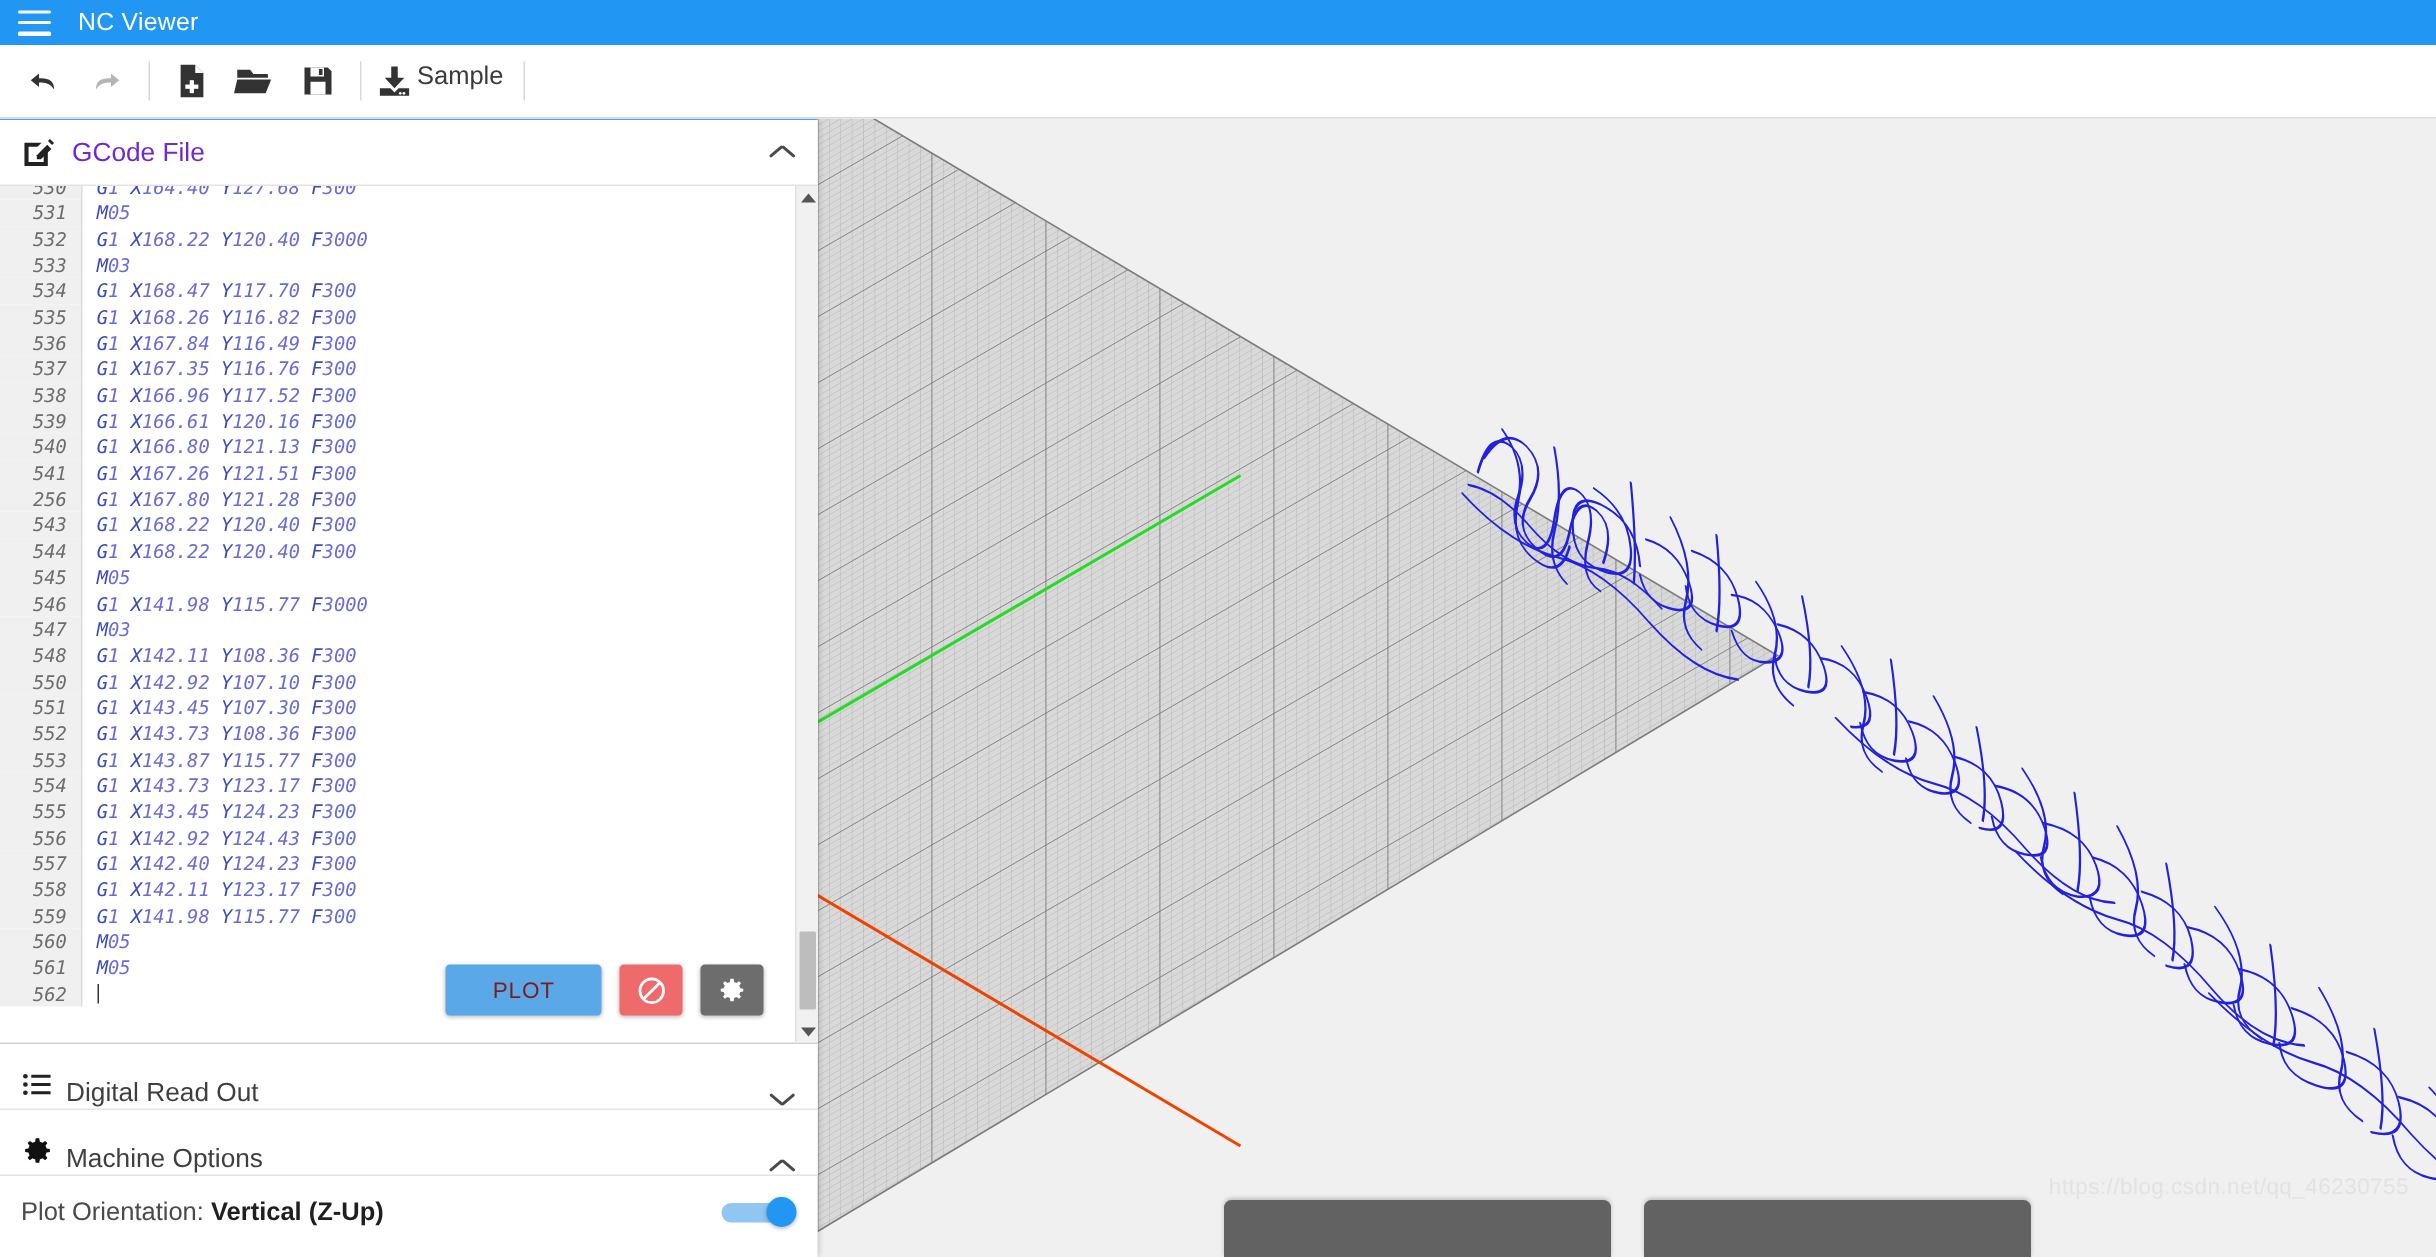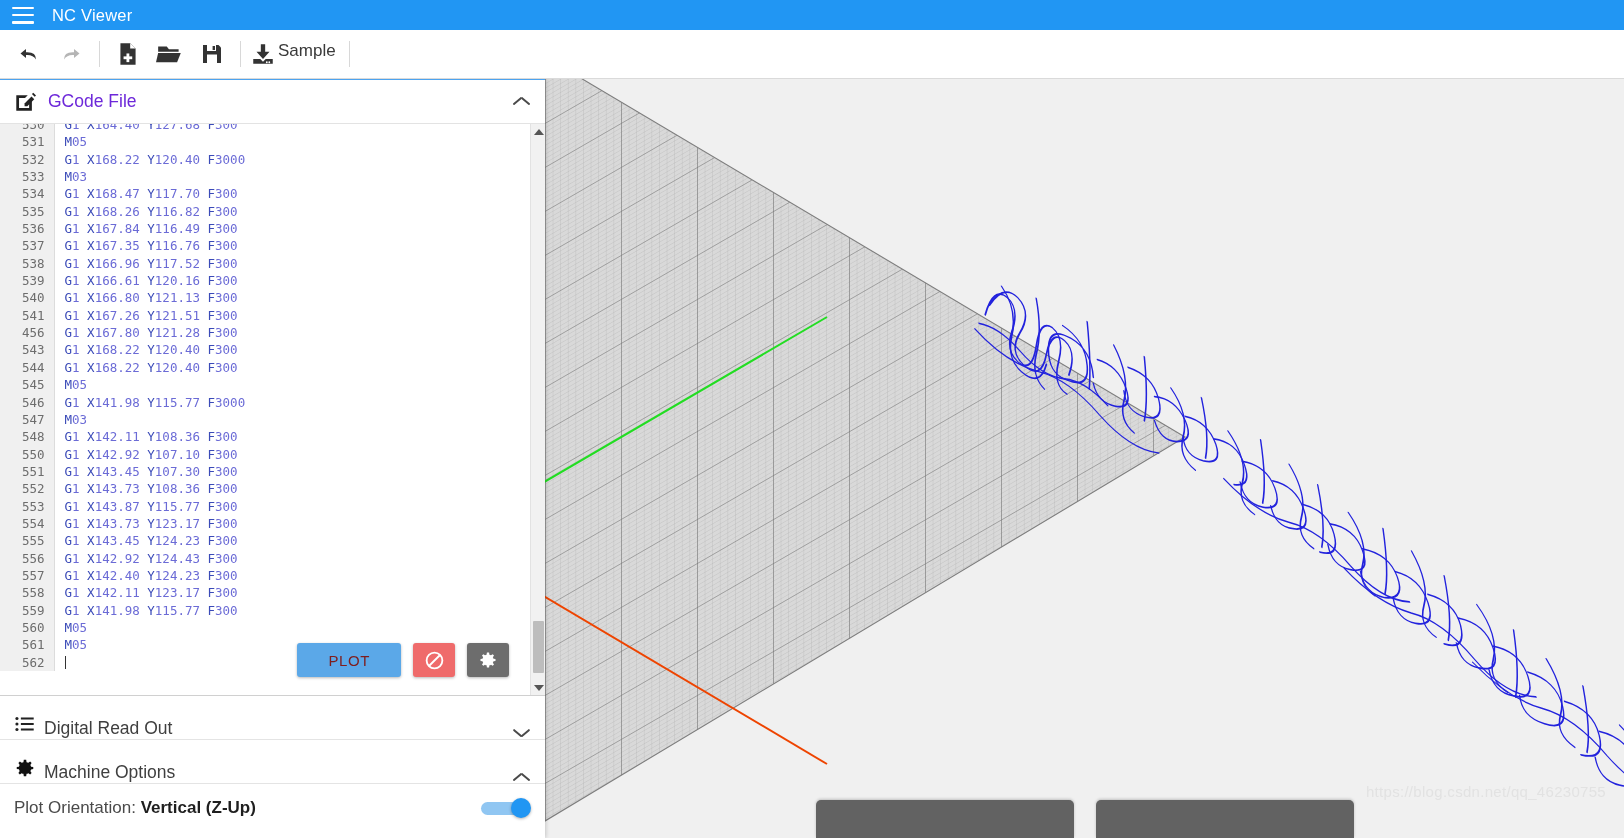--- a/index.html
+++ b/index.html
@@ -58,21 +58,21 @@
   .chev.up::before  { left:-1px; transform: rotate(-40deg); }
   .chev.up::after   { left:7px;  transform: rotate(40deg); }
   .chev.down::before{ left:-1px; transform: rotate(40deg); }
   .chev.down::after { left:7px;  transform: rotate(-40deg); }
 
   
   .editor-wrap {
     position: relative; height: 572px; background: #fff; overflow: hidden;
     border-bottom: 1px solid #d0d0d0;
   }
-  .editor-scroll { position: absolute; inset: 0 14px 0 0; overflow: hidden; }
+  .editor-scroll { position: absolute; inset: 0 14px 0 0; overflow: hidden; font-style: italic; }
   .code-table { width: 100%; border-collapse: collapse;
     font-family: "DejaVu Sans Mono", monospace; font-size: 12.5px; line-height: 17.35px; }
   .code-table tr td { padding: 0; vertical-align: top; white-space: pre; }
   .ln {
     width: 54px; text-align: right; padding-right: 9px !important;
     background: #f0f0f0; color: #6d6d6d; border-right: 1px solid #dcdcdc;
     user-select: none;
   }
   .code { padding-left: 10px !important; color: #3b4bb8; }
   .code .num{ color: #6b6bd6; }
@@ -272,21 +272,21 @@
                 </tr>
                 <tr>
                   <td class="ln">540</td>
                   <td class="code">G<span class="num">1</span> X<span class="num">166.80</span> Y<span class="num">121.13</span> F<span class="num">300</span></td>
                 </tr>
                 <tr>
                   <td class="ln">541</td>
                   <td class="code">G<span class="num">1</span> X<span class="num">167.26</span> Y<span class="num">121.51</span> F<span class="num">300</span></td>
                 </tr>
                 <tr>
-                  <td class="ln">456</td>
+                  <td class="ln">256</td>
                   <td class="code">G<span class="num">1</span> X<span class="num">167.80</span> Y<span class="num">121.28</span> F<span class="num">300</span></td>
                 </tr>
                 <tr>
                   <td class="ln">543</td>
                   <td class="code">G<span class="num">1</span> X<span class="num">168.22</span> Y<span class="num">120.40</span> F<span class="num">300</span></td>
                 </tr>
                 <tr>
                   <td class="ln">544</td>
                   <td class="code">G<span class="num">1</span> X<span class="num">168.22</span> Y<span class="num">120.40</span> F<span class="num">300</span></td>
                 </tr>

